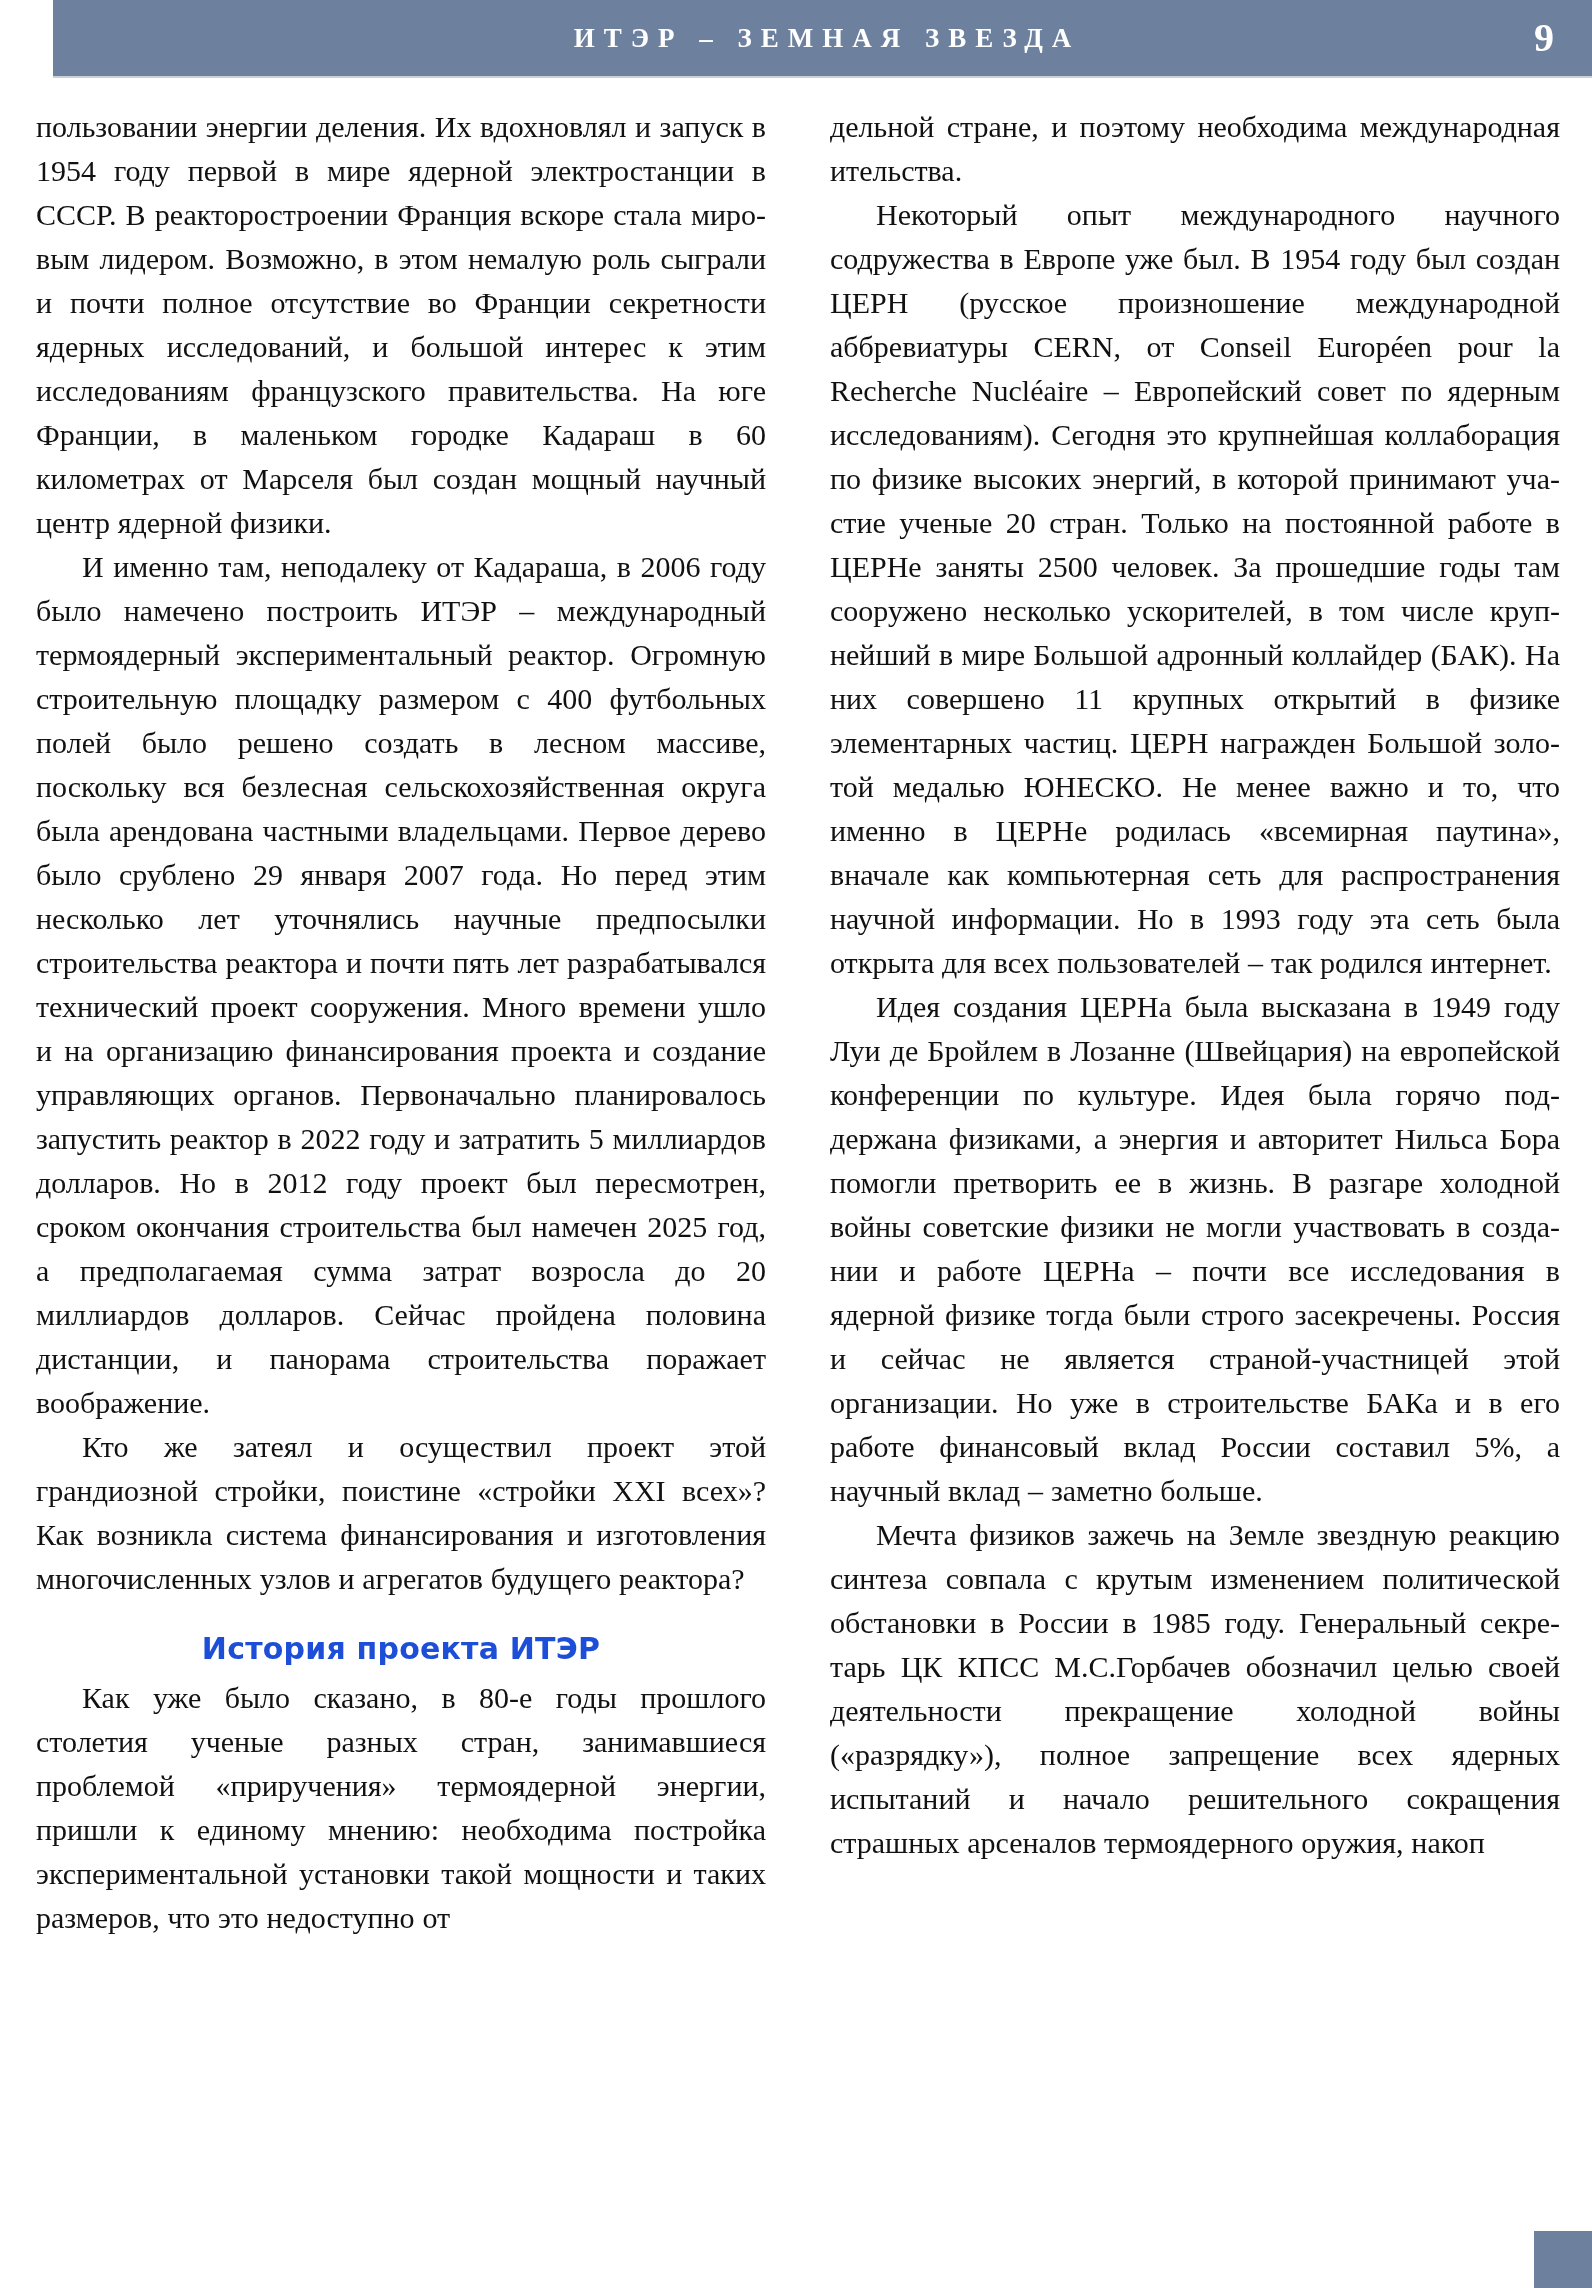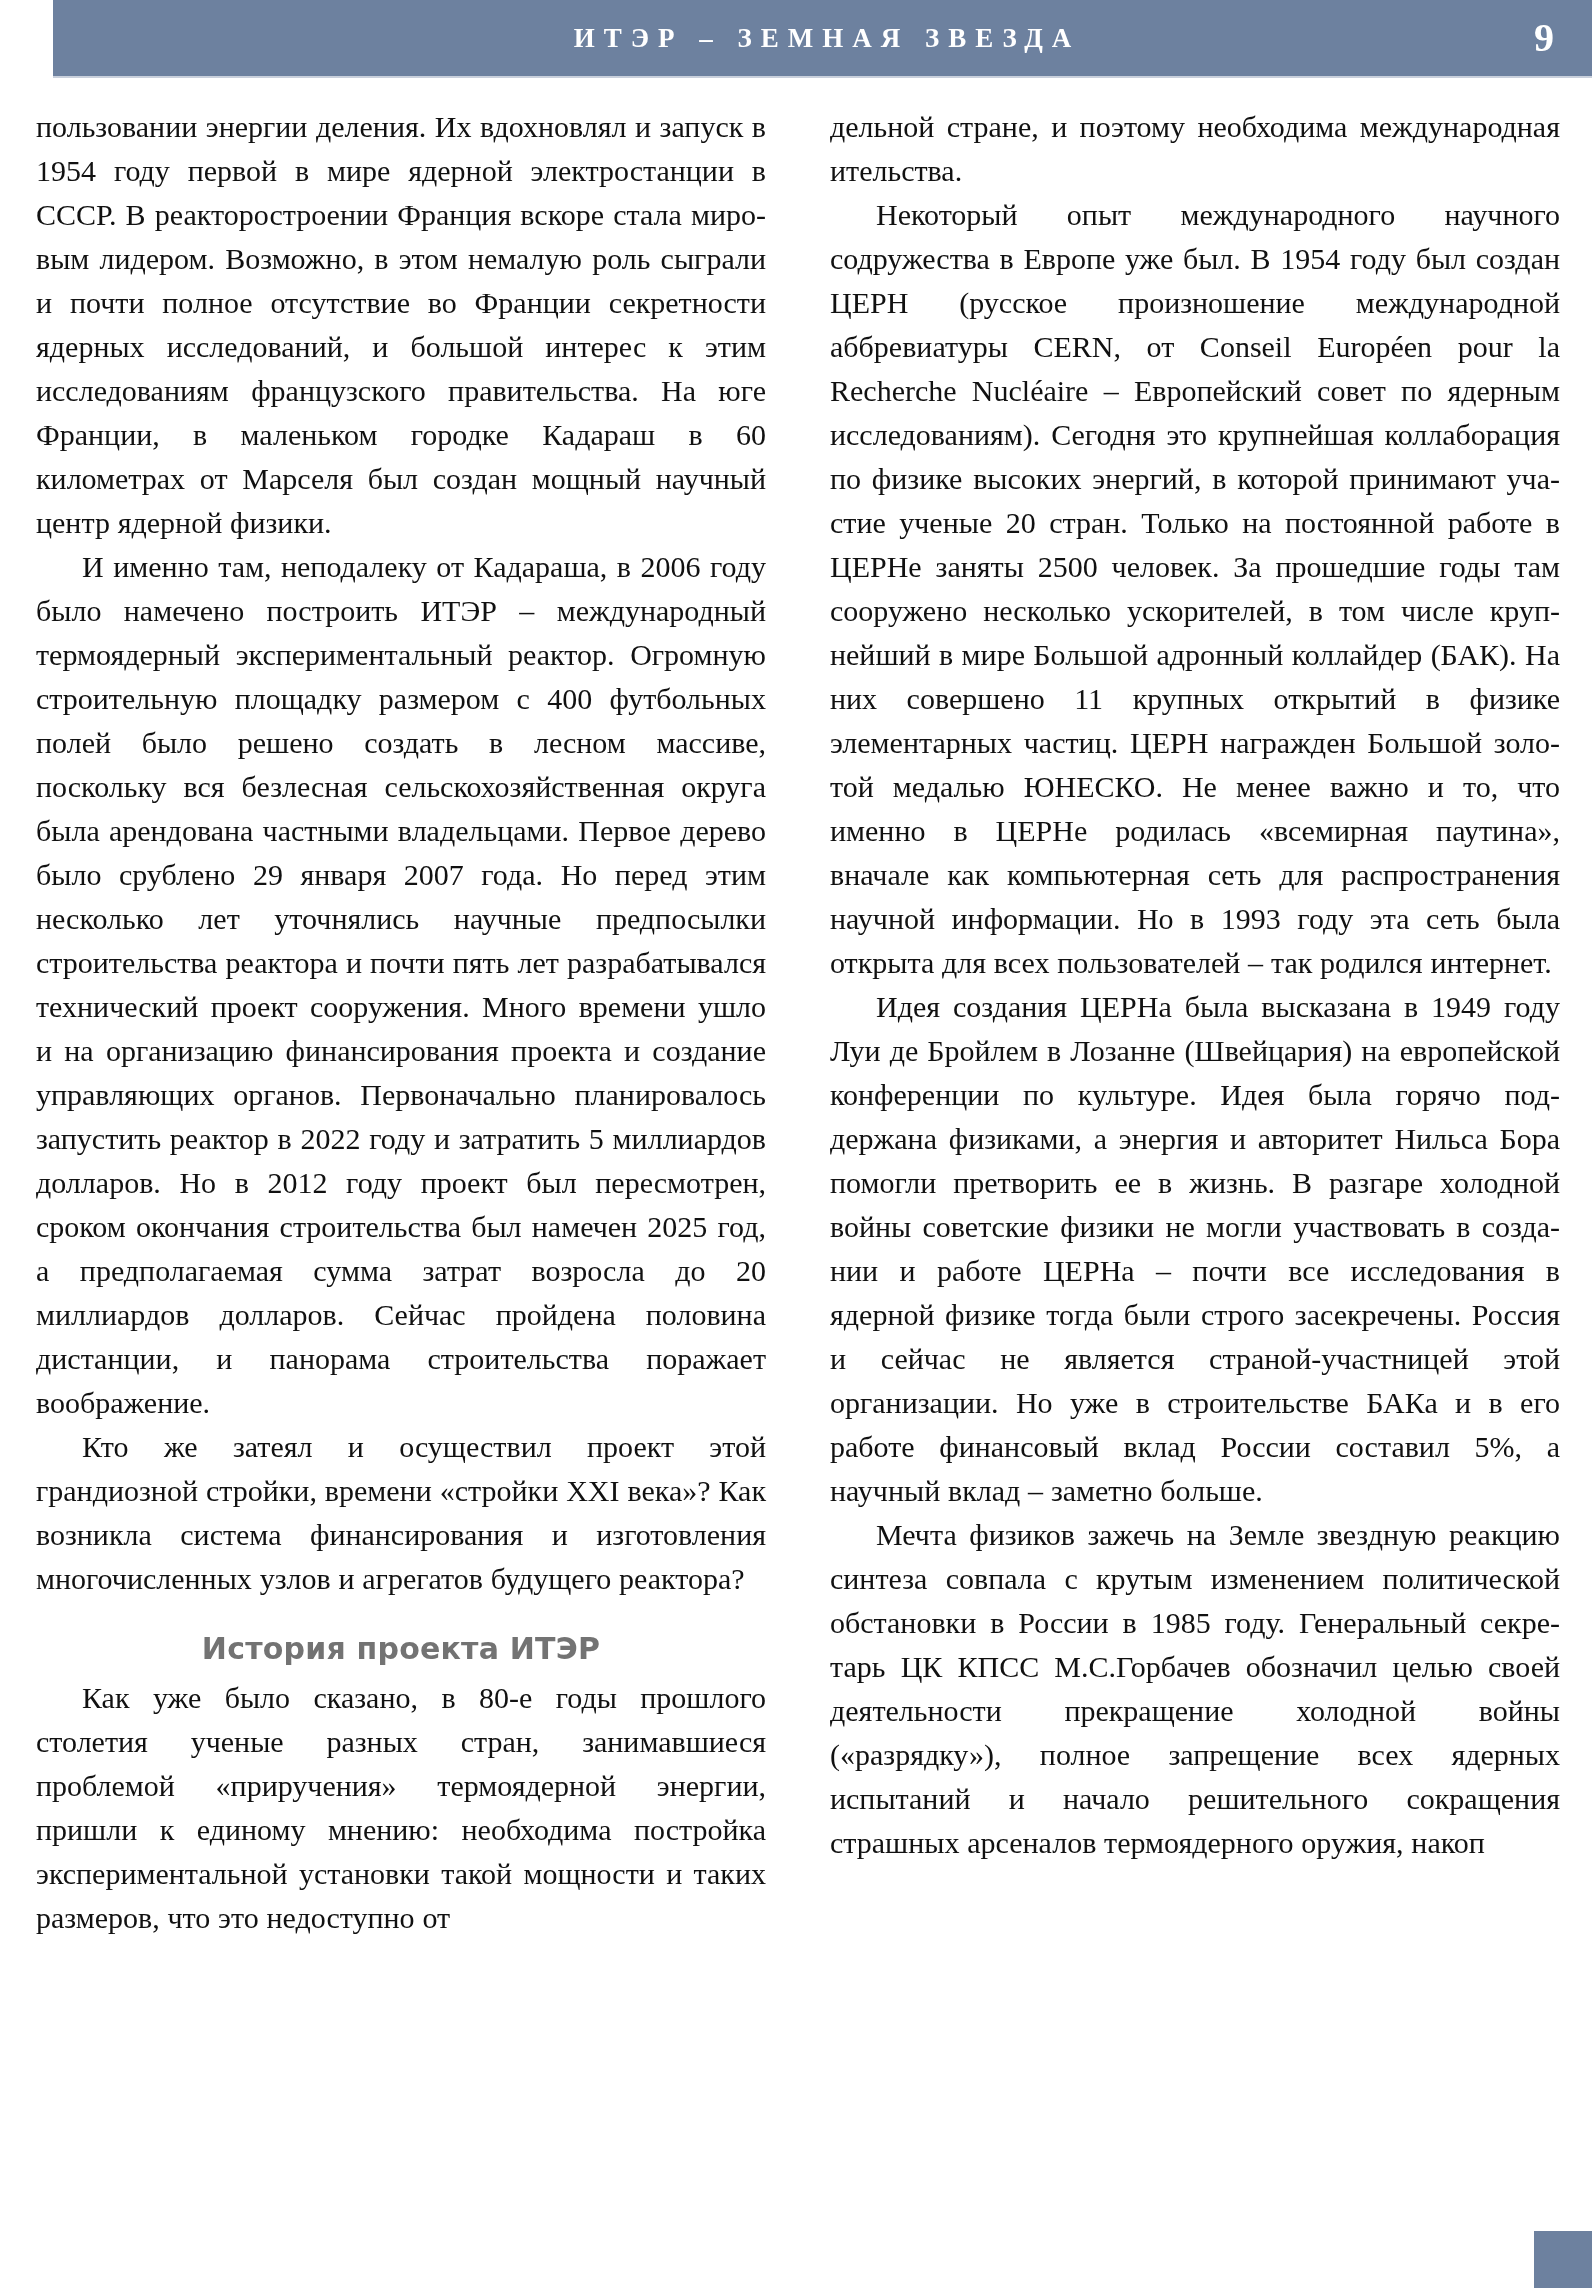--- a/index.html
+++ b/index.html
@@ -83,21 +83,21 @@
     text-indent: 0;
   }
 
   h2.section-heading {
     margin: 30px 0 10px 0;
     text-align: center;
     font-family: "DejaVu Sans", "Liberation Sans", sans-serif;
     font-size: 30px;
     font-weight: 700;
     letter-spacing: 0.2px;
-    color: #737373;
+    color: #1d4ed8;
   }
 
   
   .footer-mark {
     position: absolute;
     right: 0;
     bottom: 0;
     width: 58px;
     height: 58px;
     background: #6d819f;
@@ -109,21 +109,21 @@
 <header class="page-header" style="background: rgb(109, 129, 159);">
   <div class="page-header-title">ИТЭР  –  ЗЕМНАЯ  ЗВЕЗДА</div>
   <div class="page-number">9</div>
 </header>
 
 <main class="columns">
 
   <section class="column">
     <p class="para cont">пользовании энергии деления. Их вдох­новлял и запуск в 1954 году первой в мире ядерной электростанции в СССР. В реак­торостроении Франция вскоре стала миро­вым лидером. Возможно, в этом немалую роль сыграли и почти полное отсутствие во Франции секретности ядерных исследова­ний, и большой интерес к этим исследова­ниям французского правительства. На юге Франции, в маленьком городке Кадараш в 60 километрах от Марселя был создан мощный научный центр ядерной физики.</p>
     <p class="para">И именно там, неподалеку от Кадараша, в 2006 году было намечено построить ИТЭР – международный термоядерный экспери­ментальный реактор. Огромную строи­тельную площадку размером с 400 фут­больных полей было решено создать в лесном массиве, поскольку вся безлесная сельскохозяйственная округа была арен­дована частными владельцами. Первое дерево было срублено 29 января 2007 года. Но перед этим несколько лет уточнялись научные предпосылки строительства реак­тора и почти пять лет разрабатывался технический проект сооружения. Много времени ушло и на организацию финанси­рования проекта и создание управляющих органов. Первоначально планировалось запустить реактор в 2022 году и затратить 5 миллиардов долларов. Но в 2012 году проект был пересмотрен, сроком оконча­ния строительства был намечен 2025 год, а предполагаемая сумма затрат возросла до 20 миллиардов долларов. Сейчас пройде­на половина дистанции, и панорама стро­ительства поражает воображение.</p>
-    <p class="para">Кто же затеял и осуществил проект этой грандиозной стройки, времени «стройки XXI века»? Как возникла система финан­сирования и изготовления многочислен­ных узлов и агрегатов будущего реактора?</p>
+    <p class="para">Кто же затеял и осуществил проект этой грандиозной стройки, поистине «стройки XXI всех»? Как возникла система финан­сирования и изготовления многочислен­ных узлов и агрегатов будущего реактора?</p>
     <h2 class="section-heading">История проекта ИТЭР</h2>
     <p class="para">Как уже было сказано, в 80-е годы прошлого столетия ученые разных стран, занимавшиеся проблемой «приручения» термоядерной энергии, пришли к единому мнению: необходима постройка экспери­ментальной установки такой мощности и таких размеров, что это недоступно от­</p>
   </section>
 
   <section class="column">
     <p class="para cont">дельной стране, и поэтому необходима международная ительства.</p>
     <p class="para">Некоторый опыт международного науч­ного содружества в Европе уже был. В 1954 году был создан ЦЕРН (русское произношение международной аббревиа­туры CERN, от Conseil Européen pour la Recherche Nucléaire – Европейский совет по ядерным исследованиям). Сегодня это крупнейшая коллаборация по физике вы­соких энергий, в которой принимают уча­стие ученые 20 стран. Только на постоян­ной работе в ЦЕРНе заняты 2500 человек. За прошедшие годы там сооружено не­сколько ускорителей, в том числе круп­нейший в мире Большой адронный кол­лайдер (БАК). На них совершено 11 круп­ных открытий в физике элементарных частиц. ЦЕРН награжден Большой золо­той медалью ЮНЕСКО. Не менее важно и то, что именно в ЦЕРНе родилась «все­мирная паутина», вначале как компьютер­ная сеть для распространения научной информации. Но в 1993 году эта сеть была открыта для всех пользователей – так родился интернет.</p>
     <p class="para">Идея создания ЦЕРНа была высказана в 1949 году Луи де Бройлем в Лозанне (Швейцария) на европейской конферен­ции по культуре. Идея была горячо под­держана физиками, а энергия и авторитет Нильса Бора помогли претворить ее в жизнь. В разгаре холодной войны советс­кие физики не могли участвовать в созда­нии и работе ЦЕРНа – почти все исследо­вания в ядерной физике тогда были строго засекречены. Россия и сейчас не является страной-участницей этой организации. Но уже в строительстве БАКа и в его работе финансовый вклад России составил 5%, а научный вклад – заметно больше.</p>
     <p class="para">Мечта физиков зажечь на Земле звезд­ную реакцию синтеза совпала с крутым изменением политической обстановки в России в 1985 году. Генеральный секре­тарь ЦК КПСС М.С.Горбачев обозначил целью своей деятельности прекращение холодной войны («разрядку»), полное зап­рещение всех ядерных испытаний и нача­ло решительного сокращения страшных арсеналов термоядерного оружия, накоп­</p>
   </section>

